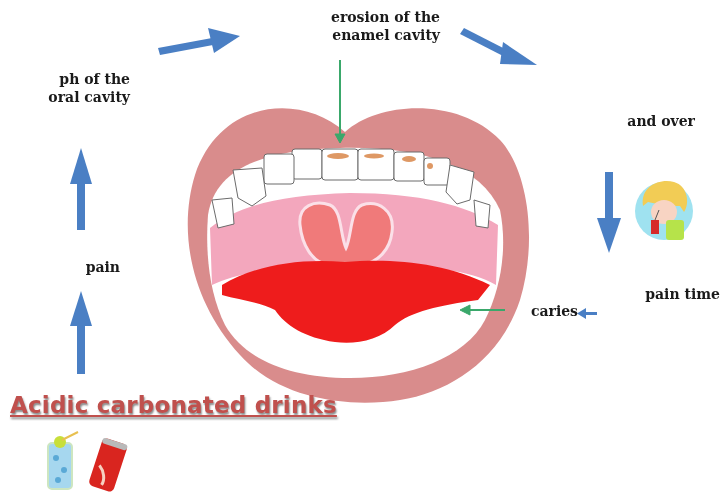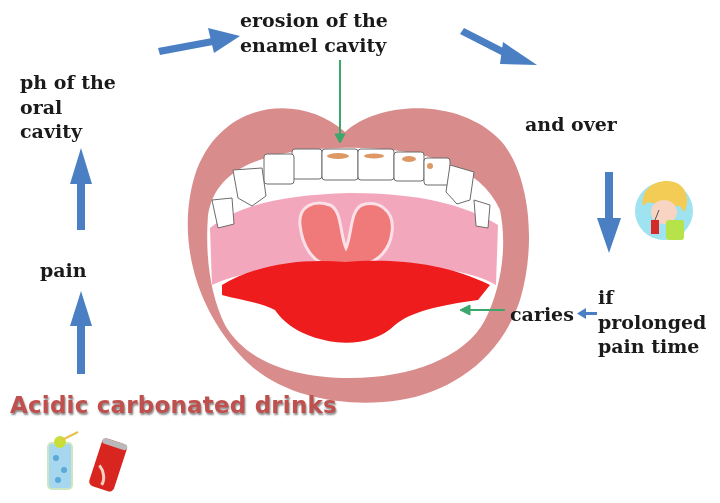--- a/index.html
+++ b/index.html
@@ -1,19 +1,19 @@
 <!DOCTYPE html>
 <html><head>
 <meta charset="utf-8">
 <style>
   html, body { margin:0; padding:0; background:#ffffff; }
   body { width:720px; height:503px; position:relative; overflow:hidden; font-family:"DejaVu Serif", serif; }
-  .lbl { position:absolute; font-weight:bold; color:#1a1a1a; text-align:left; line-height:1.3; font-size:19px; }
+  .lbl { position:absolute; font-weight:bold; color:#1a1a1a; text-align:right; line-height:1.3; font-size:14px; }
   svg.stage { position:absolute; left:0; top:0; }
-  .title { position:absolute; left:10px; top:392px; font-family:"DejaVu Sans", sans-serif; font-size:23px; color:#c0504d; font-weight:bold; text-shadow:1px 2px 2px #8a8a8a; letter-spacing:0.2px; }
+  .title { position:absolute; left:10px; top:392px; font-family:"DejaVu Sans", sans-serif; font-size:23px; color:#c0504d; font-weight:bold; text-shadow:1px 2px 2px #8a8a8a; letter-spacing:0.2px;text-decoration:underline; }
 </style>
 </head>
 <body>
 
 <svg class="stage" width="720" height="503" viewBox="0 0 720 503">
 
   <g>
 
     <path d="M345,132 C300,92 220,100 195,175 C178,230 190,300 240,355 C280,400 350,408 400,400 C450,392 500,360 520,300 C538,240 528,170 500,140 C460,98 380,100 345,132 Z" fill="#d98c8c"></path>
 
@@ -110,21 +110,20 @@
 
 <div class="lbl" style="left:40px; top:258px; width:80px;">
   <div>pain</div>
 </div>
 
 <div class="lbl" style="left:525px; top:112px; width:170px;">
   <div>and over</div>
 </div>
 
 <div class="lbl" style="left:598px; top:285px; width:122px;">
-  <div>if prolonged</div>
   <div>pain time</div>
 </div>
 
 <div class="lbl" style="left:510px; top:302px; width:68px;">
   <div>caries</div>
 </div>
 
 <div class="title">Acidic carbonated drinks</div>
 
 </body></html>

